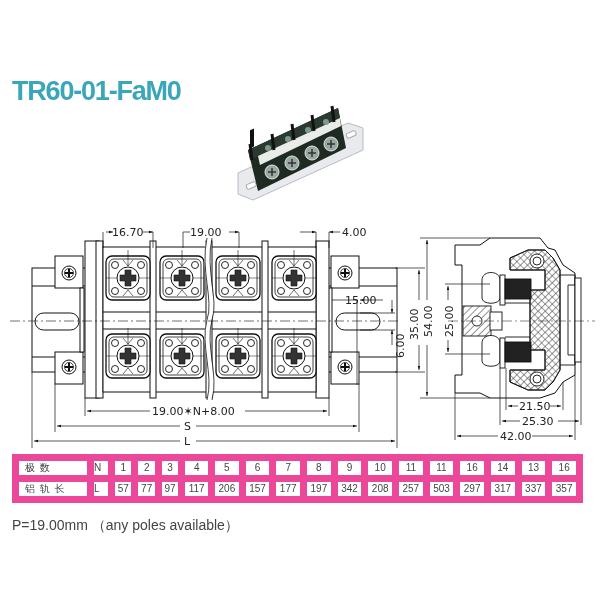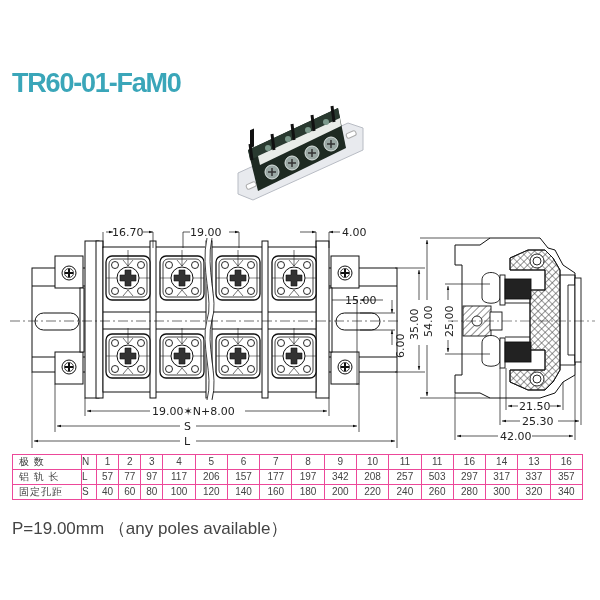--- a/index.html
+++ b/index.html
@@ -1,37 +1,37 @@
 <!DOCTYPE html>
 <html><head>
 <meta charset="utf-8">
 <style>
   html, body { margin: 0; padding: 0; background: #ffffff; }
   body { width: 600px; height: 600px; position: relative; overflow: hidden; font-family: "Liberation Sans", sans-serif; }
   .title {
-    position: absolute; left: 12px; top: 68px;
+    position: absolute; left: 12px; top: 76px;
     font-family: "Liberation Sans", sans-serif; font-weight: bold;
     font-size: 27px; letter-spacing: -1.2px; color: #3aa6b9;
   }
   .photo { position: absolute; left: 228px; top: 88px; width: 140px; height: 120px; }
   .drawing { position: absolute; left: 0; top: 0; width: 600px; height: 450px; }
   .dim { font-family: "DejaVu Sans", sans-serif; font-size: 11px; fill: #222; }
   .spec-table {
     position: absolute; left: 12px; top: 454px; width: 571px;
     border-collapse: collapse; font-family: "Liberation Sans", sans-serif; font-size: 10px; color: #444;
   }
   .spec-table td {
-    border: 1px solid #ec4899; height: 14px; padding: 0; text-align: center; line-height: 14px;
+    border: 7px solid #ec4899; height: 14px; padding: 0; text-align: center; line-height: 14px;
   }
   .spec-table td.hdr { text-align: left; padding-left: 6px; width: 62px; white-space: nowrap; letter-spacing: 1px; }
   .spec-table td.sym { width: 14px; text-align: left; padding-left: 0; }
   .spec-table { border: 1.5px solid #333; }
   .note {
     position: absolute; left: 12px; top: 517px;
-    font-family: "Liberation Sans", sans-serif; font-size: 17px; color: #444;
+    font-family: "Liberation Sans", sans-serif; font-size: 14px; color: #444;
   }
 </style>
 </head>
 <body>
 
 <div class="title">TR60-01-FaM0</div>
 
 <svg class="photo" viewBox="0 0 140 120">
 
   <polygon points="10,85 120,35 135,40 135,62 25,112 10,106" fill="#e8eaee" stroke="#b8bcc4" stroke-width="1"></polygon>
@@ -312,36 +312,16 @@
       <td>197</td>
       <td>342</td>
       <td>208</td>
       <td>257</td>
       <td>503</td>
       <td>297</td>
       <td>317</td>
       <td>337</td>
       <td>357</td>
     </tr>
-    <tr>
-      <td class="hdr">固定孔距</td>
-      <td class="sym">S</td>
-      <td>40</td>
-      <td>60</td>
-      <td>80</td>
-      <td>100</td>
-      <td>120</td>
-      <td>140</td>
-      <td>160</td>
-      <td>180</td>
-      <td>200</td>
-      <td>220</td>
-      <td>240</td>
-      <td>260</td>
-      <td>280</td>
-      <td>300</td>
-      <td>320</td>
-      <td>340</td>
-    </tr>
   </tbody>
 </table>
 
 <div class="note">P=19.00mm （any poles available）</div>
 
 </body></html>

